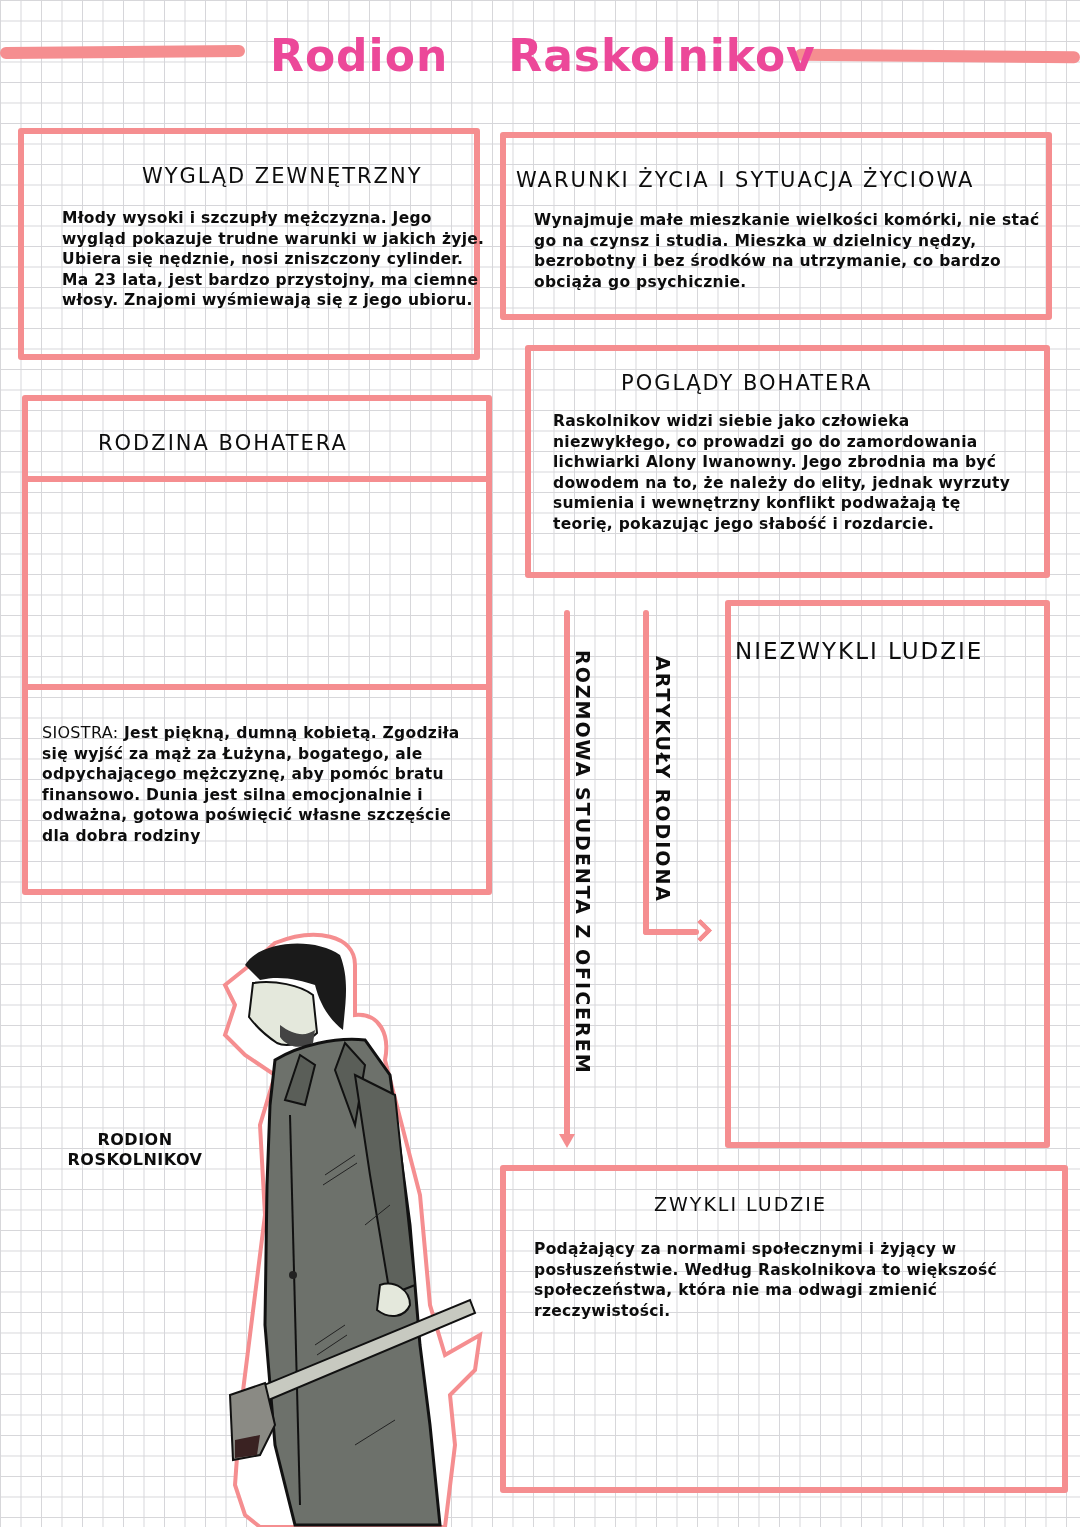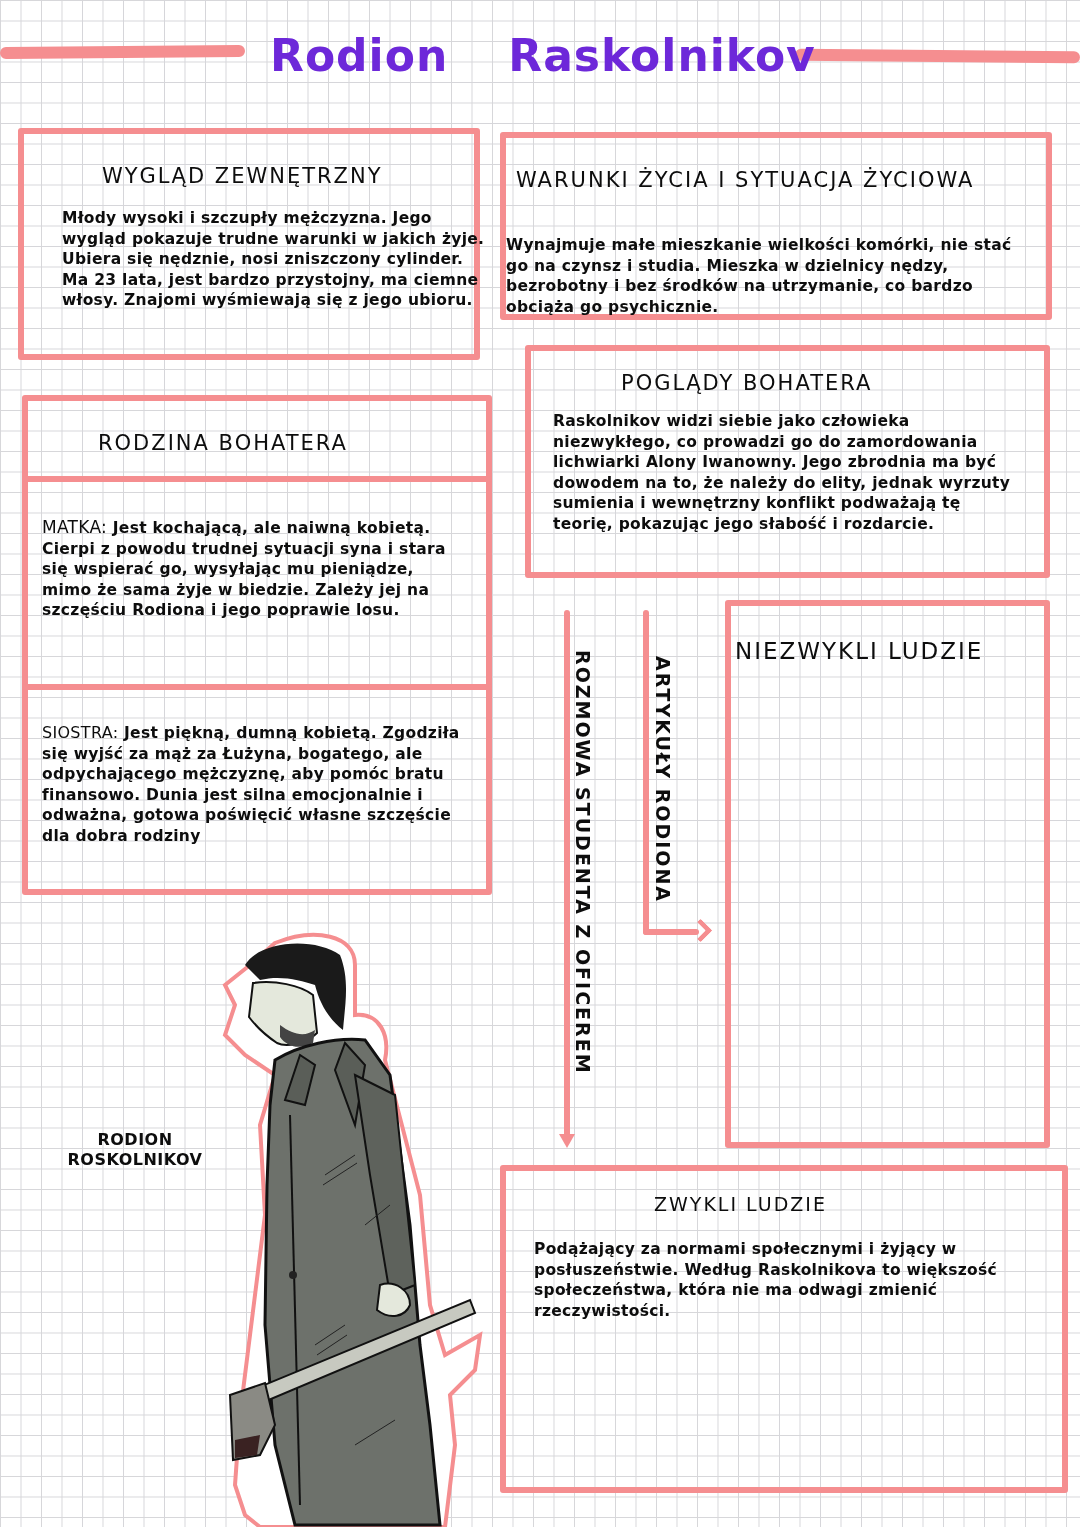--- a/index.html
+++ b/index.html
@@ -31,21 +31,21 @@
   .page-title {
     position: absolute;
     top: 30px;
     left: 270px;
     width: 540px;
     text-align: center;
     font-family: "DejaVu Sans", sans-serif;
     font-weight: bold;
     font-size: 44px;
     letter-spacing: 1px;
-    color: #6d28d9;
+    color: #ec4899;
   }
   .page-title .w2 { margin-left: 60px; }
   .box {
     position: absolute;
     border: 6px solid #f58e90;
     border-radius: 3px;
     box-sizing: border-box;
   }
   .box-head {
     position: absolute;
@@ -109,41 +109,37 @@
 </head>
 <body>
 
 <div class="title-bar" style="left:0; top:46px; width:245px; transform:rotate(-0.5deg);"></div>
 <div class="title-bar" style="left:795px; top:50px; width:285px; transform:rotate(0.5deg);"></div>
 <div class="page-title hand">
   <span>Rodion</span><span class="w2">Raskolnikov</span>
 </div>
 
 <div class="box" style="left:18px; top:128px; width:462px; height:232px;">
-  <div class="box-head hand" style="left:78px; top:30px;">WYGLĄD ZEWNĘTRZNY</div>
+  <div class="box-head hand" style="left:78px; top:30px;padding-left:40px;">WYGLĄD ZEWNĘTRZNY</div>
   <div class="box-body hand" style="left:16px; top:74px; width:425px;margin-left:22px;">Młody wysoki i szczupły mężczyzna. Jego wygląd pokazuje trudne warunki w jakich żyje. Ubiera się nędznie, nosi zniszczony cylinder. Ma 23 lata, jest bardzo przystojny, ma ciemne włosy. Znajomi wyśmiewają się z jego ubioru.</div>
 </div>
 
 <div class="box" style="left:500px; top:132px; width:552px; height:188px;">
   <div class="box-head hand" style="left:10px; top:30px;">WARUNKI ŻYCIA I SYTUACJA ŻYCIOWA</div>
-  <div class="box-body hand" style="left:0; top:72px; width:525px;margin-top:25px;">Wynajmuje małe mieszkanie wielkości komórki, nie stać go na czynsz i studia. Mieszka w dzielnicy nędzy, bezrobotny i bez środków na utrzymanie, co bardzo obciąża go psychicznie.</div>
+  <div class="box-body hand" style="left:28px; top:72px; width:525px;">Wynajmuje małe mieszkanie wielkości komórki, nie stać go na czynsz i studia. Mieszka w dzielnicy nędzy, bezrobotny i bez środków na utrzymanie, co bardzo obciąża go psychicznie.</div>
 </div>
 
 <div class="box" style="left:525px; top:345px; width:525px; height:233px;text-decoration:underline;">
   <div class="box-head hand" style="left:90px; top:20px;">POGLĄDY BOHATERA</div>
   <div class="box-body hand" style="left:22px; top:60px; width:470px;">Raskolnikov widzi siebie jako człowieka niezwykłego, co prowadzi go do zamordowania lichwiarki Alony Iwanowny. Jego zbrodnia ma być dowodem na to, że należy do elity, jednak wyrzuty sumienia i wewnętrzny konflikt podważają tę teorię, pokazując jego słabość i rozdarcie.</div>
 </div>
 
 <div class="box" style="left:22px; top:395px; width:470px; height:500px;">
   <div class="box-head hand" style="left:70px; top:30px;">RODZINA BOHATERA</div>
   <div class="divider" style="left:-6px; top:75px; width:470px;"></div>
-  <div class="box-body hand" style="left:14px; top:116px; width:420px;">
-    <span style="font-weight:normal; font-size:17px;">MATKA:</span>
-    <span>Jest kochającą, ale naiwną kobietą. Cierpi z powodu trudnej sytuacji syna i stara się wspierać go, wysyłając mu pieniądze, mimo że sama żyje w biedzie. Zależy jej na szczęściu Rodiona i jego poprawie losu.</span>
-  </div>
   <div class="divider" style="left:-6px; top:283px; width:470px;"></div>
   <div class="box-body hand" style="left:14px; top:322px; width:420px;">
     <span style="font-weight:normal; font-size:16px;">SIOSTRA:</span>
     <span>Jest piękną, dumną kobietą. Zgodziła się wyjść za mąż za Łużyna, bogatego, ale odpychającego mężczyznę, aby pomóc bratu finansowo. Dunia jest silna emocjonalnie i odważna, gotowa poświęcić własne szczęście dla dobra rodziny</span>
   </div>
 </div>
 
 <div class="vline" style="left:564px; top:610px; height:530px;"></div>
 <div class="arrow-head-down" style="left:559px; top:1134px;"></div>
 <div class="vert-text hand" style="left:572px; top:650px;">ROZMOWA STUDENTA Z OFICEREM</div>

